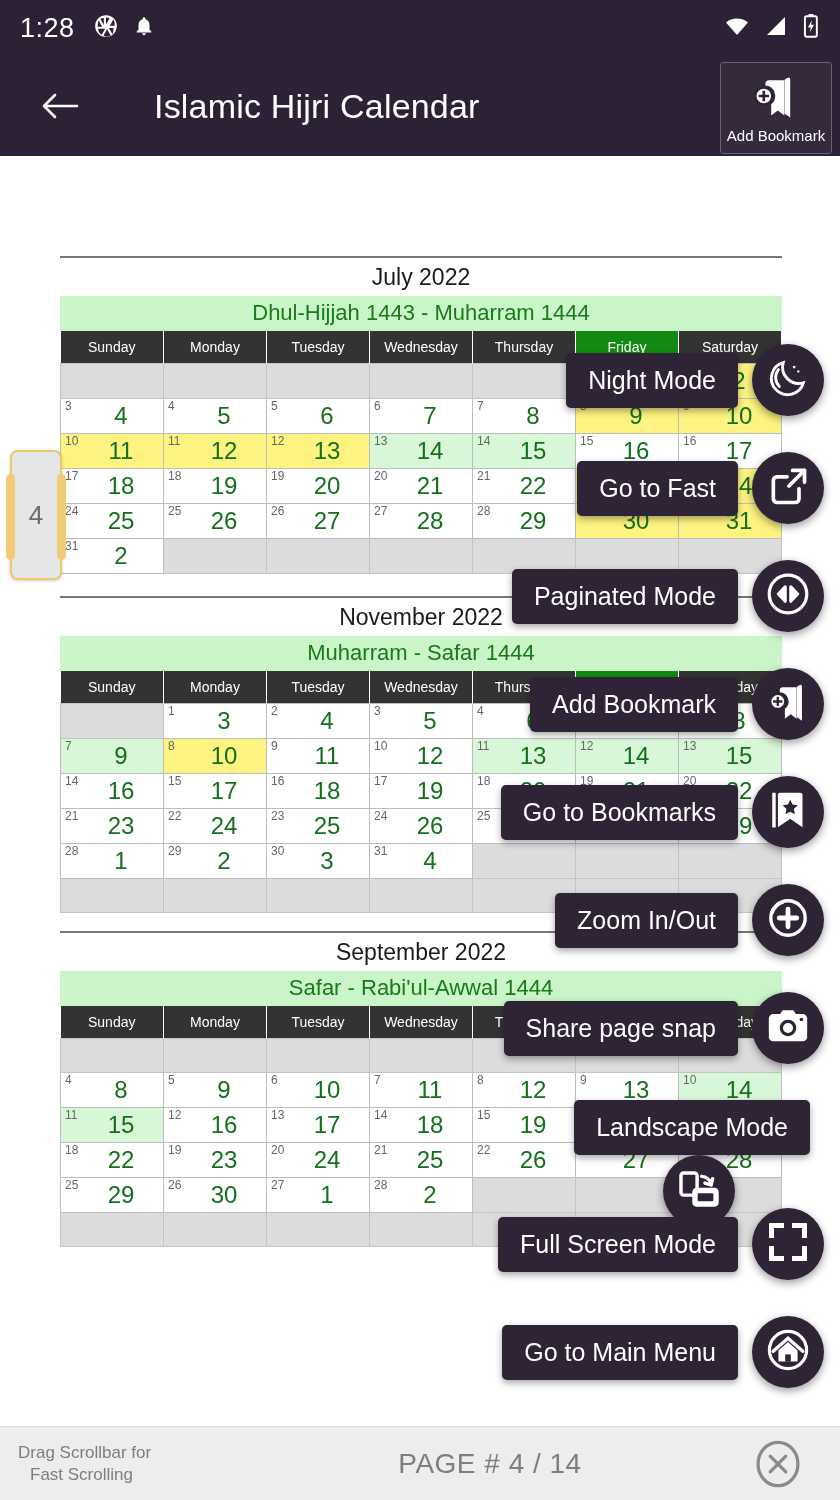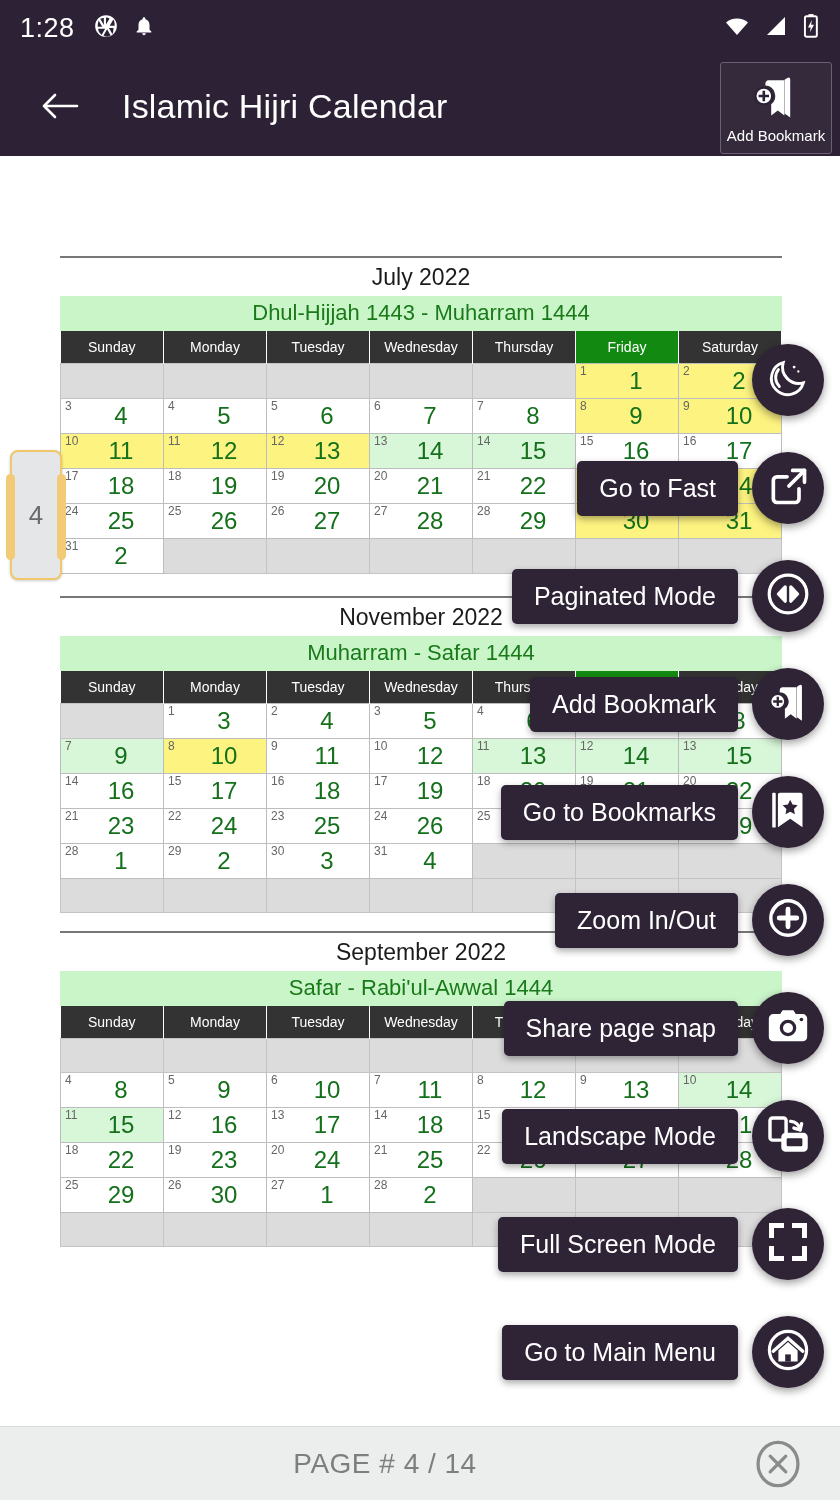--- a/index.html
+++ b/index.html
@@ -17,21 +17,21 @@
     background: #2d2235; display: flex; align-items: center;
     padding: 0 20px;
   }
   .sb-time { color:#fff; font-size: 27px; letter-spacing:.5px; }
   .sb-left-icons { display:flex; align-items:center; gap:14px; margin-left: 18px; }
   .sb-right { margin-left:auto; display:flex; align-items:center; gap: 12px; }
 
   
   .appbar {
     position: absolute; top: 56px; left: 0; width: 840px; height: 100px;
-    background: #2d2235; display:flex; align-items:center;
+    background: #2d2235; display:flex; align-items:center;gap:32px;
   }
   .back-btn { width: 76px; height:76px; margin-left: 22px; display:flex;
               align-items:center; justify-content:center; cursor:pointer; }
   .app-title {
     color:#fff; font-size: 34px; font-weight: 400; margin-left: 24px;
     letter-spacing:.2px; white-space:nowrap;
   }
   .bookmark-chip {
     position:absolute; right: 8px; top: 6px; width: 112px; height: 92px;
     border:1px solid #6b5f73; border-radius:3px;
@@ -665,20 +665,21 @@
         </div>
       </div>
   </div>
 
   <div class="scroll-thumb">
     <span class="thumb-num">4</span>
   </div>
 
   <div id="fab-host">
       <div class="fab-row" style="top: 344px;">
+        <div class="fab-label">Night Mode</div>
         <div class="fab">
           <span><svg width="46" height="46" viewBox="0 0 24 24" fill="none" stroke="#fff" stroke-width="1.5">
               <path d="M20 14.5A8.5 8.5 0 019.5 4a8.5 8.5 0 1010.5 10.5z"></path>
               <circle cx="15.2" cy="6.3" r=".75" fill="#fff" stroke="none"></circle>
               <circle cx="17.4" cy="8.6" r=".6" fill="#fff" stroke="none"></circle>
               <path d="M7 7.6a6.6 6.6 0 00.5 8.8" stroke-linecap="round"></path>
             </svg></span>
         </div>
       </div>
       <div class="fab-row" style="top: 452px;">
@@ -737,21 +738,21 @@
         <div class="fab-label">Share page snap</div>
         <div class="fab">
           <span><svg width="46" height="46" viewBox="0 0 24 24" fill="#fff">
               <path d="M9.2 3.8l-1.3 2H4.3A2.3 2.3 0 002 8.1v9.6a2.3 2.3 0 002.3 2.3h15.4a2.3 2.3 0 002.3-2.3V8.1a2.3 2.3 0 00-2.3-2.3h-3.6l-1.3-2H9.2z"></path>
               <circle cx="12" cy="13" r="4.3" fill="#2f2336"></circle>
               <circle cx="12" cy="13" r="2.6" fill="#fff"></circle>
               <circle cx="19" cy="8.6" r=".95" fill="#2f2336"></circle>
             </svg></span>
         </div>
       </div>
-      <div class="fab-row" style="top: 1100px;">
+      <div class="fab-row" style="top: 1100px; flex-direction: column;">
         <div class="fab-label">Landscape Mode</div>
         <div class="fab">
           <span><svg width="46" height="46" viewBox="0 0 24 24" fill="none" stroke="#fff" stroke-width="1.8" stroke-linejoin="round">
               <rect x="2.6" y="3.6" width="8.4" height="11.6" rx="1.4"></rect>
               <rect x="9.4" y="12.2" width="12" height="8.2" rx="1.4" fill="#fff"></rect>
               <rect x="11.3" y="14.2" width="8.2" height="4.2" rx=".7" fill="#2f2336" stroke="none"></rect>
               <path d="M13.4 5.4a5.4 5.4 0 014.9 4.2" stroke-linecap="round"></path>
               <path d="M19.1 6.6l-.8 3.3-3.2-1" stroke-linecap="round"></path>
             </svg></span>
         </div>
@@ -771,20 +772,24 @@
               <circle cx="12" cy="12" r="9.3"></circle>
               <path d="M4.6 12.6L12 6.1l7.4 6.5" stroke-width="1.7" stroke-linecap="round"></path>
               <path d="M7.2 12.2v5.6h9.6v-5.6L12 8z" fill="#fff" stroke="none"></path>
               <rect x="10.6" y="14.2" width="2.8" height="3.6" fill="#2f2336" stroke="none"></rect>
             </svg></span>
         </div>
       </div>
     </div>
 
   <div class="bottombar">
+    <div class="drag-hint">
+      <span>Drag Scrollbar for</span>
+      <span class="l2">Fast Scrolling</span>
+    </div>
     <div class="page-indicator">PAGE # 4 / 14</div>
     <div class="close-btn">
       <svg width="52" height="52" viewBox="0 0 24 24" fill="none" stroke="#8a8a8a" stroke-width="1.5">
         <ellipse cx="12" cy="12" rx="9.2" ry="10"></ellipse>
         <path d="M8.4 8.4l7.2 7.2M15.6 8.4l-8.4 0" stroke="none"></path>
         <path d="M8.4 8.4l7.2 7.2M15.6 8.4l-7.2 7.2" stroke-linecap="round"></path>
       </svg>
     </div>
   </div>
 

